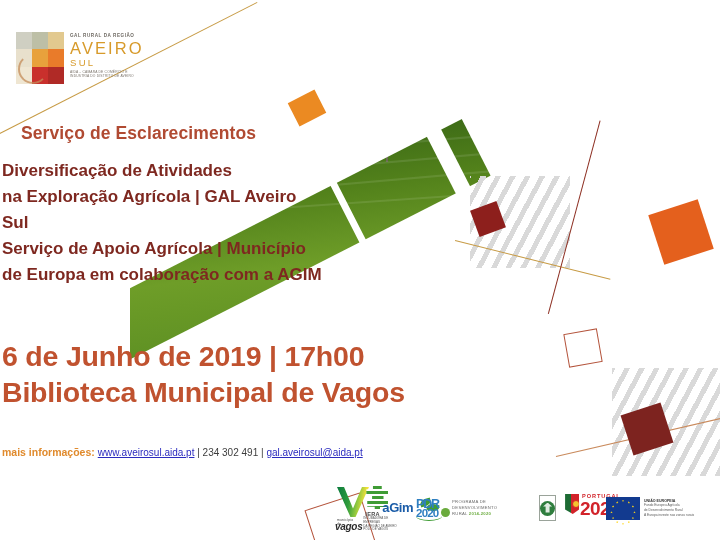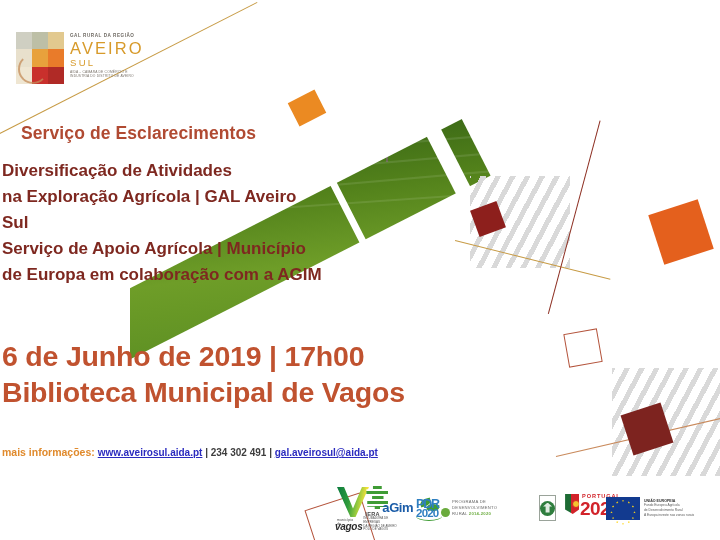--- a/index.html
+++ b/index.html
@@ -71,21 +71,21 @@
   .logo-sub{font-size:9.5px;letter-spacing:2.3px;color:#d79a2a;line-height:11px;}
   .logo-fine{font-size:3.3px;letter-spacing:.18px;color:#7a736b;line-height:4.6px;margin-top:1.5px;}
 
   
   .headline{position:absolute;left:21px;top:123px;font-size:17.5px;font-weight:700;color:#b04a32;letter-spacing:.1px;}
   .body-block{position:absolute;left:2px;top:158px;width:430px;font-size:17px;font-weight:700;color:#7e2820;line-height:26px;}
   .body-block .p2{}
   .big-block{position:absolute;left:2px;top:338px;width:520px;font-size:28.5px;font-weight:700;color:#c0522f;line-height:36px;letter-spacing:-.2px;}
   .info-line{position:absolute;left:2px;top:446px;font-size:10.5px;font-weight:700;}
   .info-label{color:#e08a2c;}
-  .info-rest{color:#3d3d3d;font-weight:700;font-size:10px;}
+  .info-rest{color:#3d3d3d;font-weight:400;font-size:10px;}
   .info-rest a{color:#2b2bbf;text-decoration:underline;}
 
   
   .footer{position:absolute;left:330px;top:482px;width:388px;height:52px;display:flex;align-items:center;gap:9px;}
   .flogo{position:relative;display:flex;align-items:center;}
 
   .vagos{width:46px;height:46px;position:relative;}
   .vagos-v{position:absolute;left:7px;top:2px;width:32px;height:30px;
     background:linear-gradient(100deg,#0c7a3e 0%,#2f9c3c 38%,#8cc63f 60%,#f2e23a 82%,#f7ef6a 100%);
     clip-path:polygon(0 0,22% 0,50% 72%,78% 0,100% 0,58% 100%,42% 100%);}

